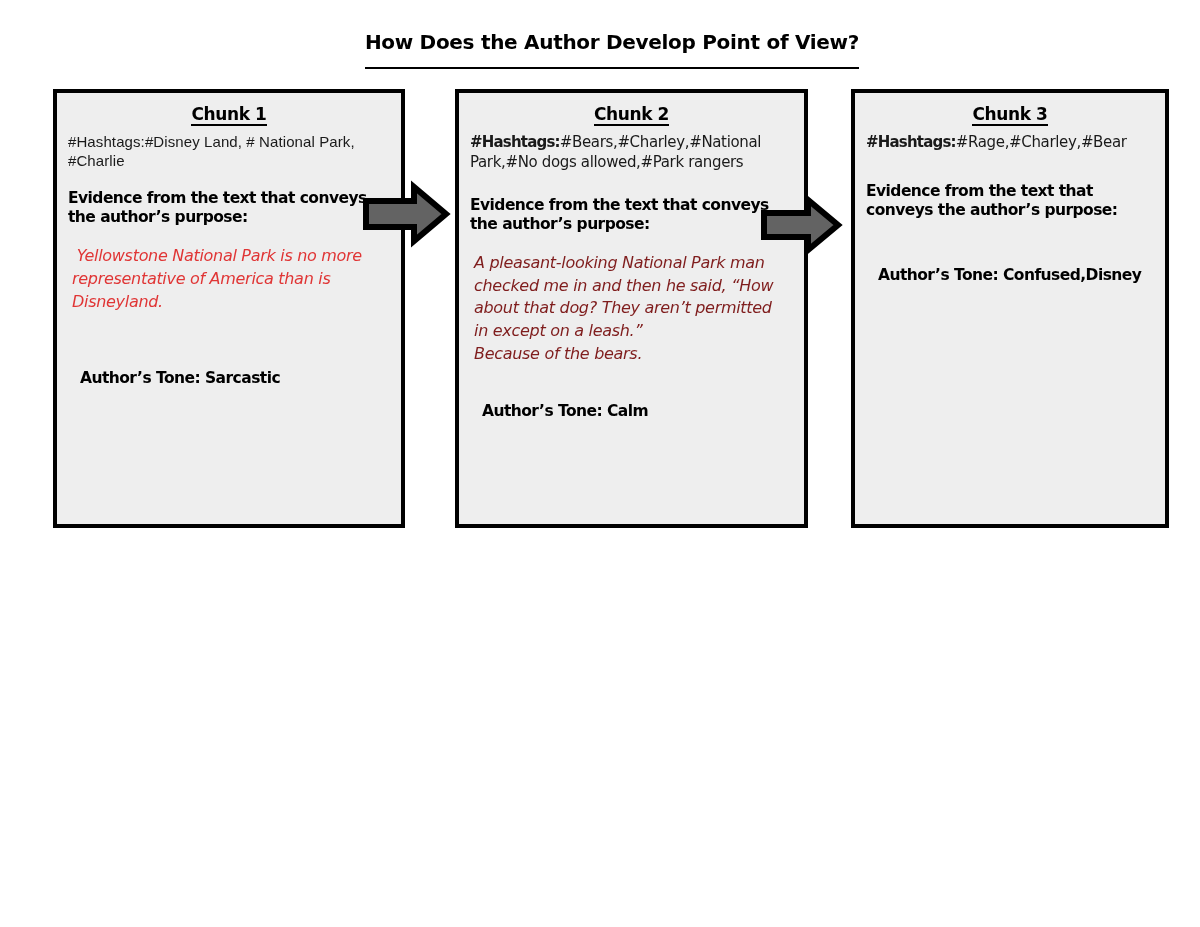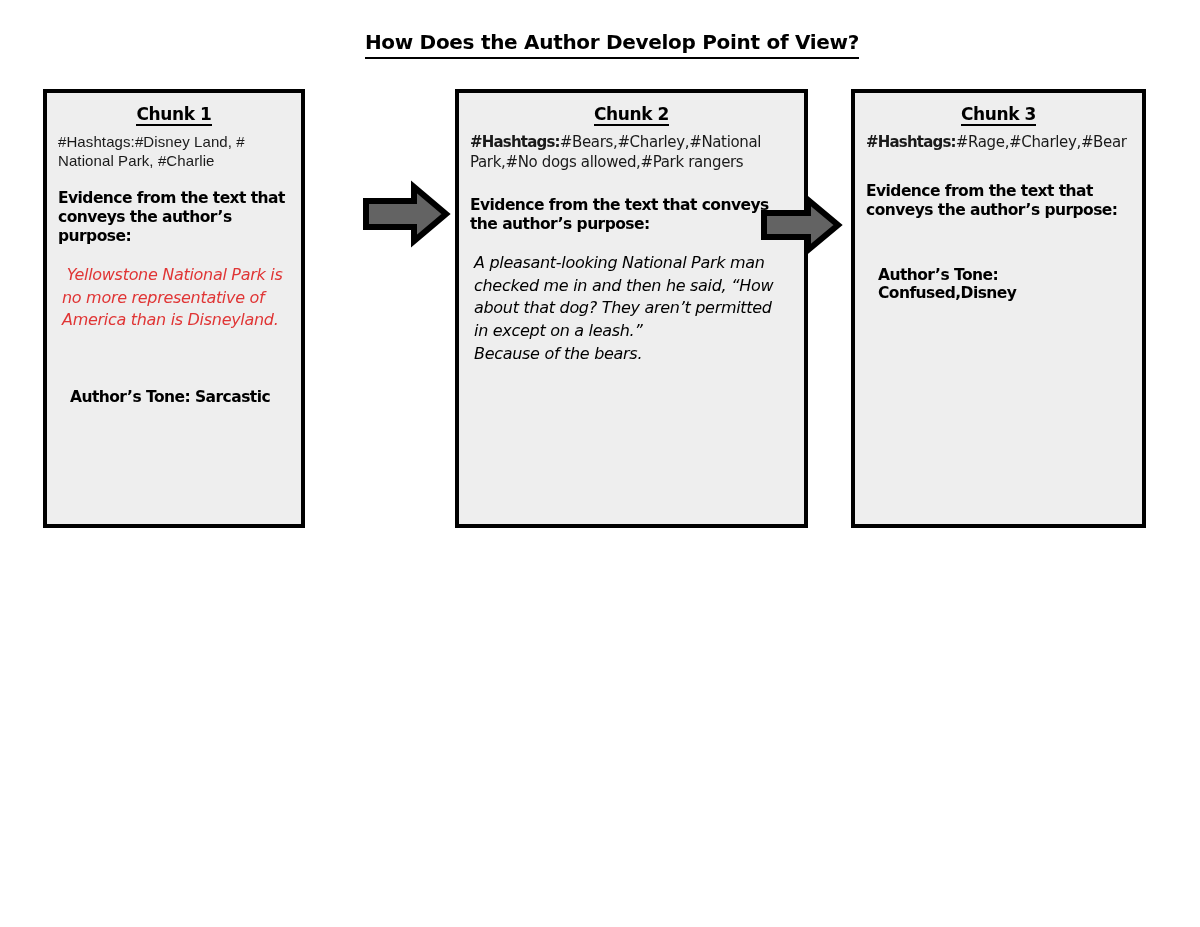--- a/index.html
+++ b/index.html
@@ -25,37 +25,37 @@
     text-align: center;
     font-family: "DejaVu Sans", sans-serif;
     font-size: 20px;
     font-weight: bold;
     color: #000000;
     letter-spacing: -0.3px;
     white-space: nowrap;
   }
   #worksheet-title span {
     border-bottom: 2px solid #000000;
-    padding-bottom: 3px;
+    padding-bottom: 13px;
     margin-left: 24px;
   }
 
   
   .chunk-box {
     position: absolute;
     top: 89px;
     box-sizing: border-box;
     background: #eeeeee;
     border: 4px solid #000000;
     padding: 10px 11px 8px 11px;
     overflow: hidden;
   }
-  #chunk-box-1 { left: 43px;  width: 262px; height: 439px; }
+  #chunk-box-1 { left: 53px;  width: 352px; height: 439px; }
   #chunk-box-2 { left: 455px; width: 353px; height: 439px; }
-  #chunk-box-3 { left: 851px; width: 295px; height: 439px; }
+  #chunk-box-3 { left: 851px; width: 318px; height: 439px; }
 
   .chunk-heading {
     text-align: center;
     font-family: "DejaVu Sans", sans-serif;
     font-size: 17px;
     font-weight: bold;
     color: #000000;
     letter-spacing: -0.4px;
     margin: 2px 0 8px 0;
     line-height: 1.1;
@@ -107,21 +107,21 @@
   .evidence-quote {
     font-family: "DejaVu Sans", sans-serif;
     font-style: italic;
     font-size: 16px;
     line-height: 1.42;
     letter-spacing: -0.3px;
     margin: 4px;
     white-space: pre-wrap;
   }
   #evidence-quote-1 { color: #e03535; }
-  #evidence-quote-2 { color: #000000; }
+  #evidence-quote-2 { color: #7f1d1d; }
   #evidence-quote-3 { color: #5fa84a; }
 
   
   .tone-line {
     font-family: "DejaVu Sans", sans-serif;
     font-size: 15.5px;
     font-weight: bold;
     color: #000000;
     letter-spacing: -0.55px;
     margin: 12px;
@@ -173,20 +173,21 @@
   </div>
   <div class="hashtags-line styled">
     <span class="hashtags-label">#Hashtags:</span><span>#Bears,#Charley,#National Park,#No dogs allowed,#Park rangers</span>
   </div>
   <div class="spacer-md"></div>
   <div class="evidence-heading">Evidence from the text that conveys the author’s purpose:</div>
   <div class="spacer-sm"></div>
   <div class="evidence-quote" id="evidence-quote-2">A pleasant-looking National Park man checked me in and then he said, “How about that dog? They aren’t permitted in except on a leash.”
 Because of the bears.</div>
   <div class="spacer-md"></div>
+  <div class="tone-line">Author’s Tone: Calm</div>
 </div>
 
 <svg class="flow-arrow" id="flow-arrow-2" viewBox="0 0 82 58">
   <polygon points="4,17 48,17 48,4 78,29 48,54 48,41 4,41" fill="#636363" stroke="#000000" stroke-width="6" stroke-linejoin="miter"></polygon>
 </svg>
 
 <div class="chunk-box" id="chunk-box-3">
   <div class="chunk-heading">
     <span>Chunk 3</span>
   </div>

